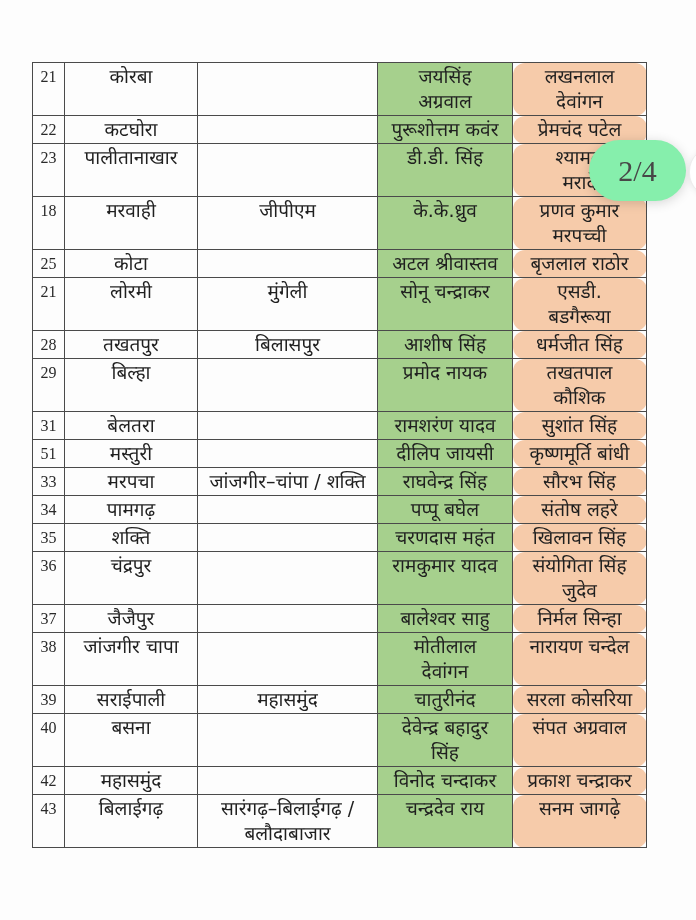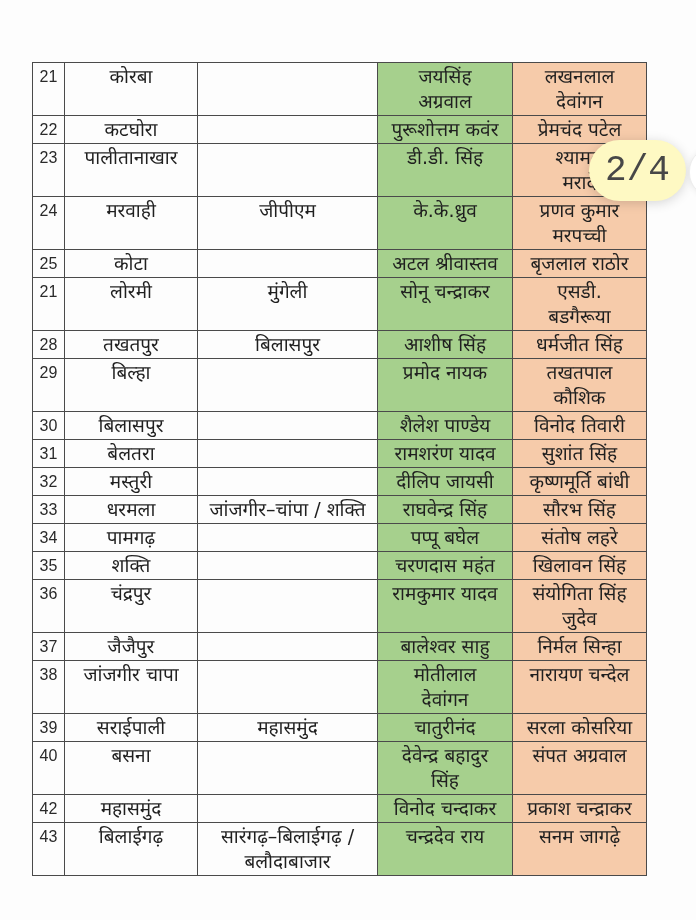--- a/index.html
+++ b/index.html
@@ -28,42 +28,42 @@
     vertical-align: top;
     text-align: center;
     font-size: 19px;
     line-height: 25px;
     padding: 1px 2px;
     white-space: pre-line;
     color: #1f1f1f;
     overflow: hidden;
   }
   .doc-table td.num {
-    font-family: Liberation Sans, sans-serif;
+    font-family: Liberation Serif, serif;
     font-size: 16px;
     line-height: 24px;
     padding-top: 2px;
     color: #2a2a2a;
   }
   .doc-table td.cell-green  { background: var(--green,  #a6d08d); }
-  .doc-table td.cell-orange { background: var(--orange, #f6cbaa); }
+  .doc-table td.cell-orange { background: var(--orange, #f6cbaa); border-radius: 12px; }
   .page-badge {
     position: absolute;
     left: 589px;
     top: 140px;
     width: 97px;
     height: 61px;
-    background: #fef9c3;
+    background: #86efac;
     border-radius: 31px;
     box-shadow: 0 2px 12px rgba(0,0,0,0.16);
     display: flex;
     align-items: center;
     justify-content: center;
-    font-family: Liberation Mono, monospace;
-    font-size: 36px;
+    font-family: Liberation Serif, serif;
+    font-size: 30px;
     color: var(--badge-text, #474747);
     z-index: 3;
   }
   .edge-pill {
     position: absolute;
     left: 689px;
     top: 147px;
     width: 40px;
     height: 48px;
     background: #ffffff;
@@ -105,21 +105,21 @@
         </tr>
         <tr>
           <td class="num">23</td>
           <td>पालीतानाखार</td>
           <td></td>
           <td class="cell-green">डी.डी. सिंह</td>
           <td class="cell-orange">श्यामल
 मरादे</td>
         </tr>
         <tr>
-          <td class="num">24</td>
+          <td class="num">18</td>
           <td>मरवाही</td>
           <td>जीपीएम</td>
           <td class="cell-green">के.के.ध्रुव</td>
           <td class="cell-orange">प्रणव कुमार
 मरपच्ची</td>
         </tr>
         <tr>
           <td class="num">25</td>
           <td>कोटा</td>
           <td></td>
@@ -143,43 +143,36 @@
         </tr>
         <tr>
           <td class="num">29</td>
           <td>बिल्हा</td>
           <td></td>
           <td class="cell-green">प्रमोद नायक</td>
           <td class="cell-orange">तखतपाल
 कौशिक</td>
         </tr>
         <tr>
-          <td class="num">30</td>
-          <td>बिलासपुर</td>
-          <td></td>
-          <td class="cell-green">शैलेश पाण्डेय</td>
-          <td class="cell-orange">विनोद तिवारी</td>
-        </tr>
-        <tr>
           <td class="num">31</td>
           <td>बेलतरा</td>
           <td></td>
           <td class="cell-green">रामशरंण यादव</td>
           <td class="cell-orange">सुशांत सिंह</td>
         </tr>
         <tr>
-          <td class="num">32</td>
+          <td class="num">51</td>
           <td>मस्तुरी</td>
           <td></td>
           <td class="cell-green">दीलिप जायसी</td>
           <td class="cell-orange">कृष्णमूर्ति बांधी</td>
         </tr>
         <tr>
           <td class="num">33</td>
-          <td>धरमला</td>
+          <td>मरपचा</td>
           <td>जांजगीर–चांपा / शक्ति</td>
           <td class="cell-green">राघवेन्द्र सिंह</td>
           <td class="cell-orange">सौरभ सिंह</td>
         </tr>
         <tr>
           <td class="num">34</td>
           <td>पामगढ़</td>
           <td></td>
           <td class="cell-green">पप्पू बघेल</td>
           <td class="cell-orange">संतोष लहरे</td>

